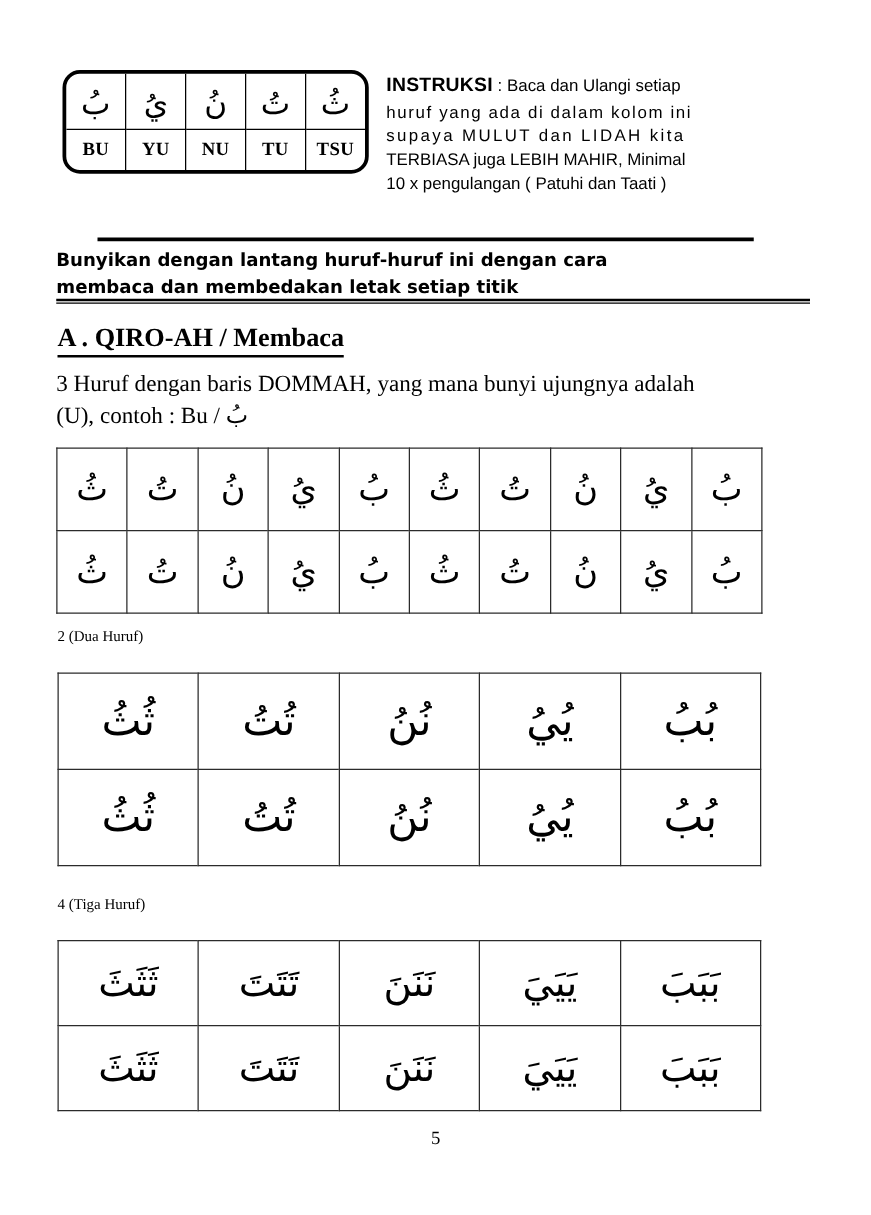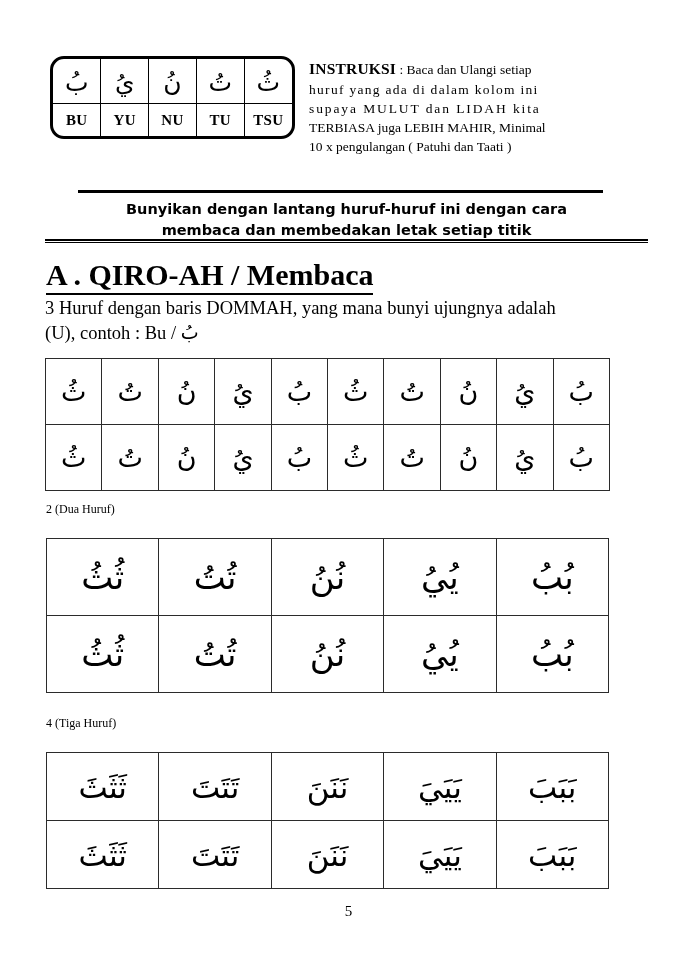--- a/index.html
+++ b/index.html
@@ -69,21 +69,21 @@
     letter-spacing: 0.3px;
   }
   .letter-box tr:first-child td { border-top: 0; }
   .letter-box tr:last-child td { border-bottom: 0; }
   .letter-box td:first-child { border-left: 0; }
   .letter-box td:last-child { border-right: 0; }
 
   .instruksi {
     margin-left: 14px;
     flex: 1 1 auto;
-    font-family: Liberation Serif, serif;
+    font-family: Liberation Sans, sans-serif;
     font-size: 13.5px;
     line-height: 1.42;
     color: #000;
     padding-top: 2px;
   }
   .instruksi .lead {
     font-weight: bold;
     font-size: 15.5px;
     letter-spacing: 0.2px;
   }
@@ -102,21 +102,21 @@
     border-top: 2px solid #000;
     border-bottom: 1px solid #000;
     height: 3px;
     box-sizing: border-box;
   }
   .banner-text {
     position: absolute;
     left: 45px;
     top: 199px;
     width: 603px;
-    text-align: center;
+    text-align: left;
     font-family: "DejaVu Sans", "Liberation Sans", sans-serif;
     font-weight: bold;
     font-size: 14.5px;
     line-height: 1.45;
   }
   .rule-bottom {
     position: absolute;
     left: 45px;
     top: 239px;
     width: 603px;
@@ -126,21 +126,21 @@
     box-sizing: border-box;
   }
 
   
   .sec-title {
     position: absolute;
     left: 46px;
     top: 258px;
     font-family: "Liberation Serif", "DejaVu Serif", serif;
     font-weight: bold;
-    font-size: 30px;
+    font-size: 21px;
     border-bottom: 2px solid #000;
     padding-bottom: 1px;
     display: inline-block;
   }
   .intro {
     position: absolute;
     left: 45px;
     top: 296px;
     width: 600px;
     font-family: "Liberation Serif", "DejaVu Serif", serif;

